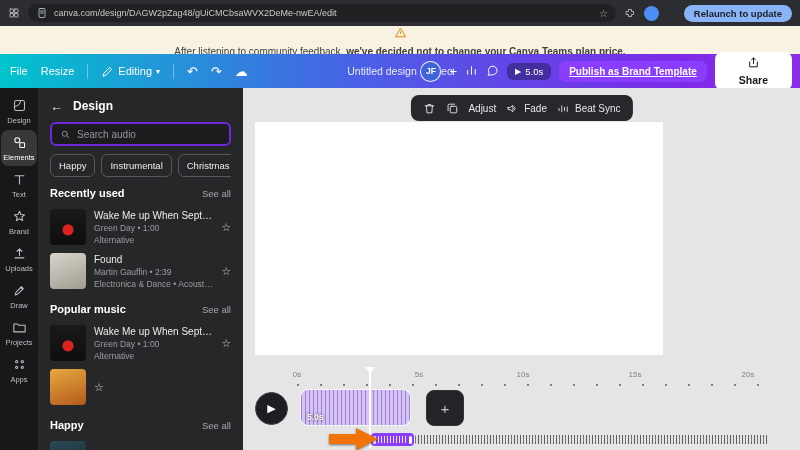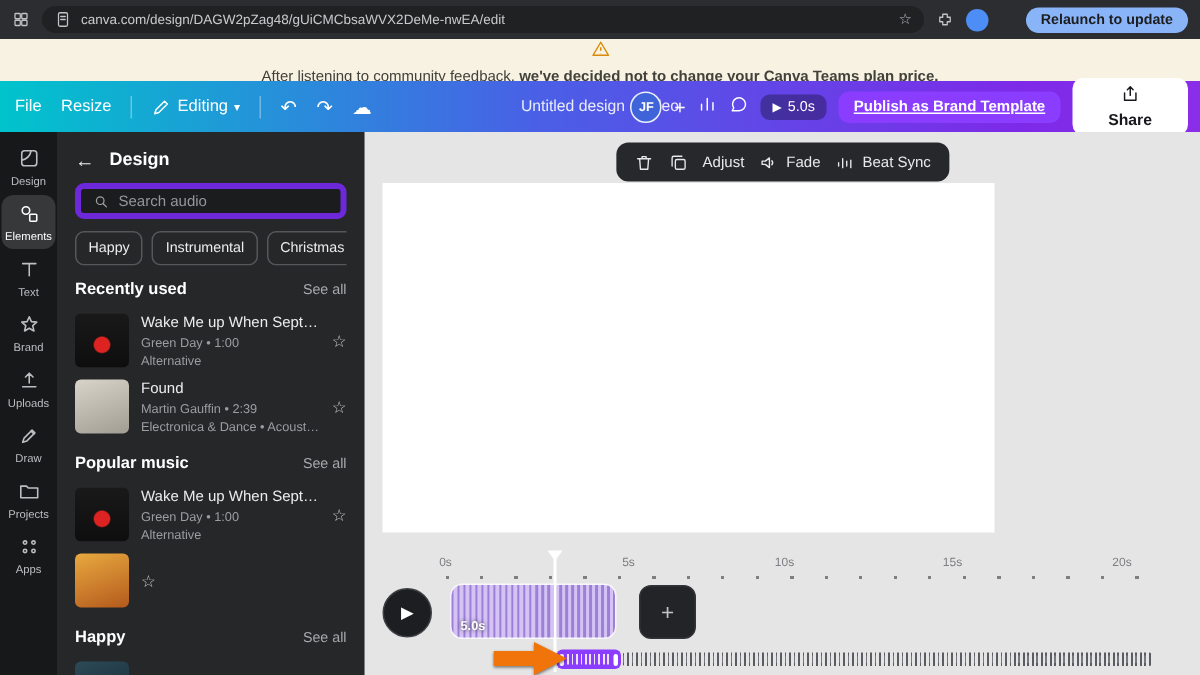--- a/index.html
+++ b/index.html
@@ -43,21 +43,21 @@
   .rail { width:38px; background:#17181a; display:flex; flex-direction:column; align-items:center; padding-top:5px; gap:1px; flex:none; }
   .rail-item { width:36px; padding:5px 0 4px; display:flex; flex-direction:column; align-items:center; gap:3px; color:#bdbec1; font-size:7.5px; border-radius:8px; cursor:pointer; }
   .rail-item.active { background:rgba(255,255,255,.14); color:#fff; }
   .rail-item svg { width:15px; height:15px; stroke:currentColor; fill:none; stroke-width:1.7; stroke-linecap:round; stroke-linejoin:round; }
 
   
   .panel { width:205px; background:#262729; color:#fff; padding:8px 12px 0; overflow:hidden; flex:none; }
   .panel-head { display:flex; align-items:center; gap:10px; height:20px; }
   .panel-back { font-size:13px; color:#e8e9ea; cursor:pointer; }
   .panel-title { font-size:12px; font-weight:700; }
-  .searchbox { margin-top:6px; height:24px; background:#1b1c1e; border:4px solid #6d28d9; border-radius:6px; display:flex; align-items:center; gap:6px; padding:0 8px; }
+  .searchbox { margin-top:6px; height:24px; background:#1b1c1e; border:2px solid #6d28d9; border-radius:6px; display:flex; align-items:center; gap:6px; padding:0 8px; }
   .searchbox svg { width:11px; height:11px; stroke:#9ea0a3; fill:none; stroke-width:1.8; stroke-linecap:round; flex:none; }
   .searchbox input { background:transparent; border:none; outline:none; color:#e8e9ea; font-size:10px; width:100%; font-family:"Liberation Sans", sans-serif; }
   .searchbox input::placeholder { color:#94969a; }
   .chips { display:flex; gap:6px; margin-top:8px; overflow:hidden; }
   .chip { border:1px solid #56575b; border-radius:6px; padding:5px 8px; font-size:9.5px; color:#ececee; white-space:nowrap; cursor:pointer; flex:none; }
   .sec-head { display:flex; justify-content:space-between; align-items:center; margin:8px 0 4px; height:16px; }
   .sec-title { font-size:11px; font-weight:700; }
   .see-all { font-size:9.5px; color:#a6a8ab; cursor:pointer;margin-left:23px; }
   .track { display:flex; gap:8px; align-items:center; height:44px; cursor:pointer; }
   .thumb { width:36px; height:36px; border-radius:4px; flex:none; }

